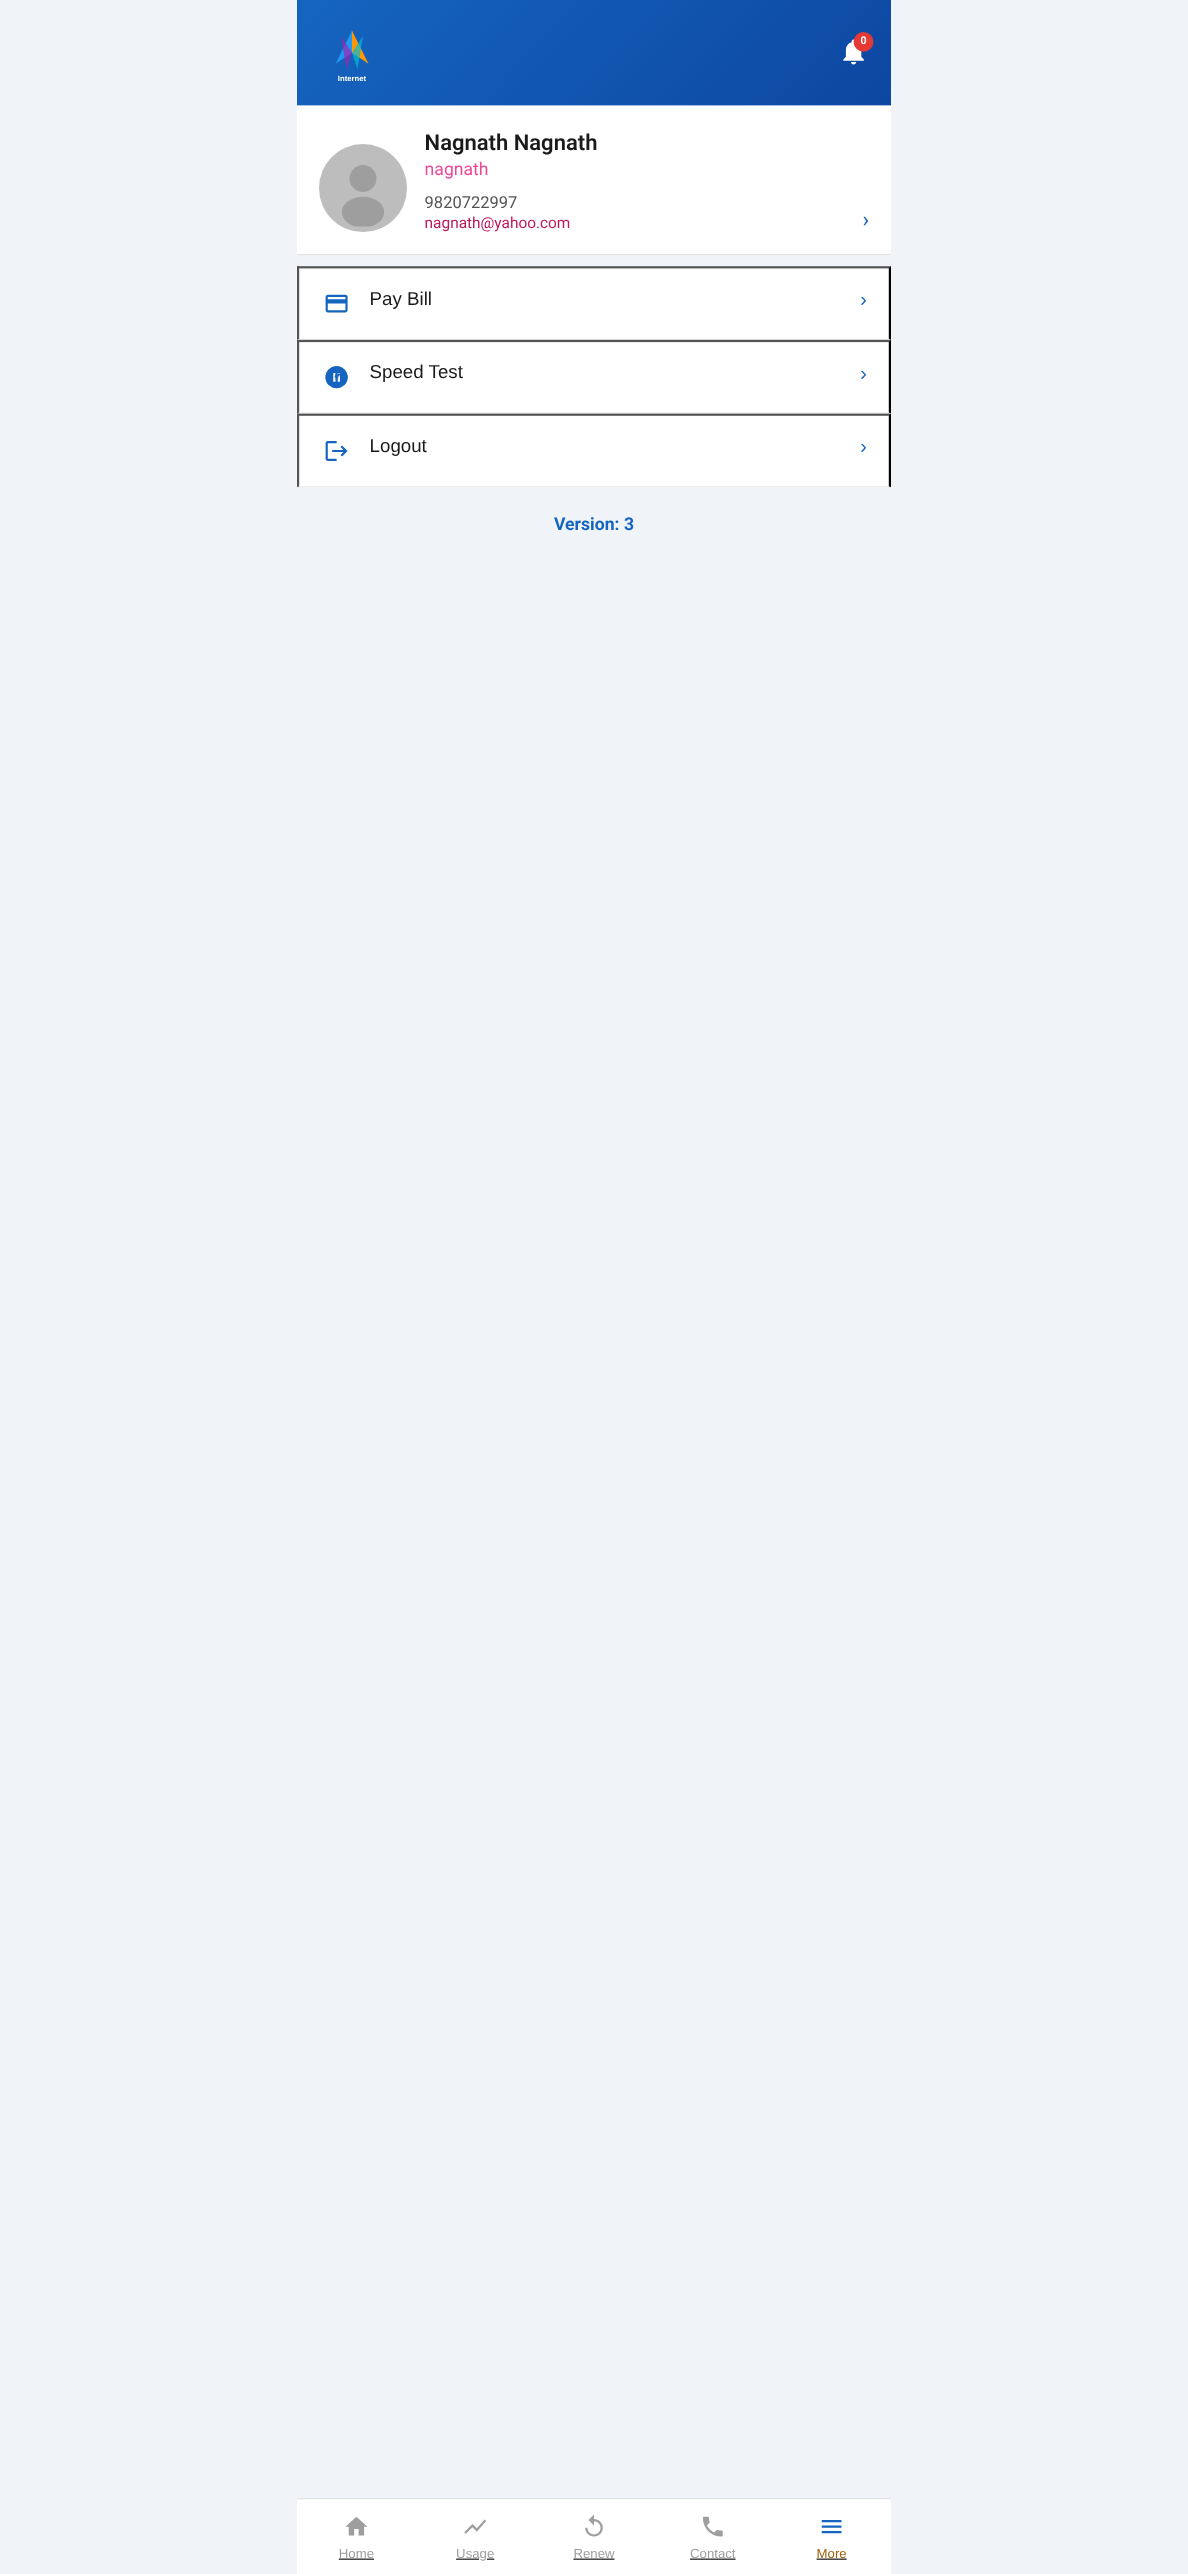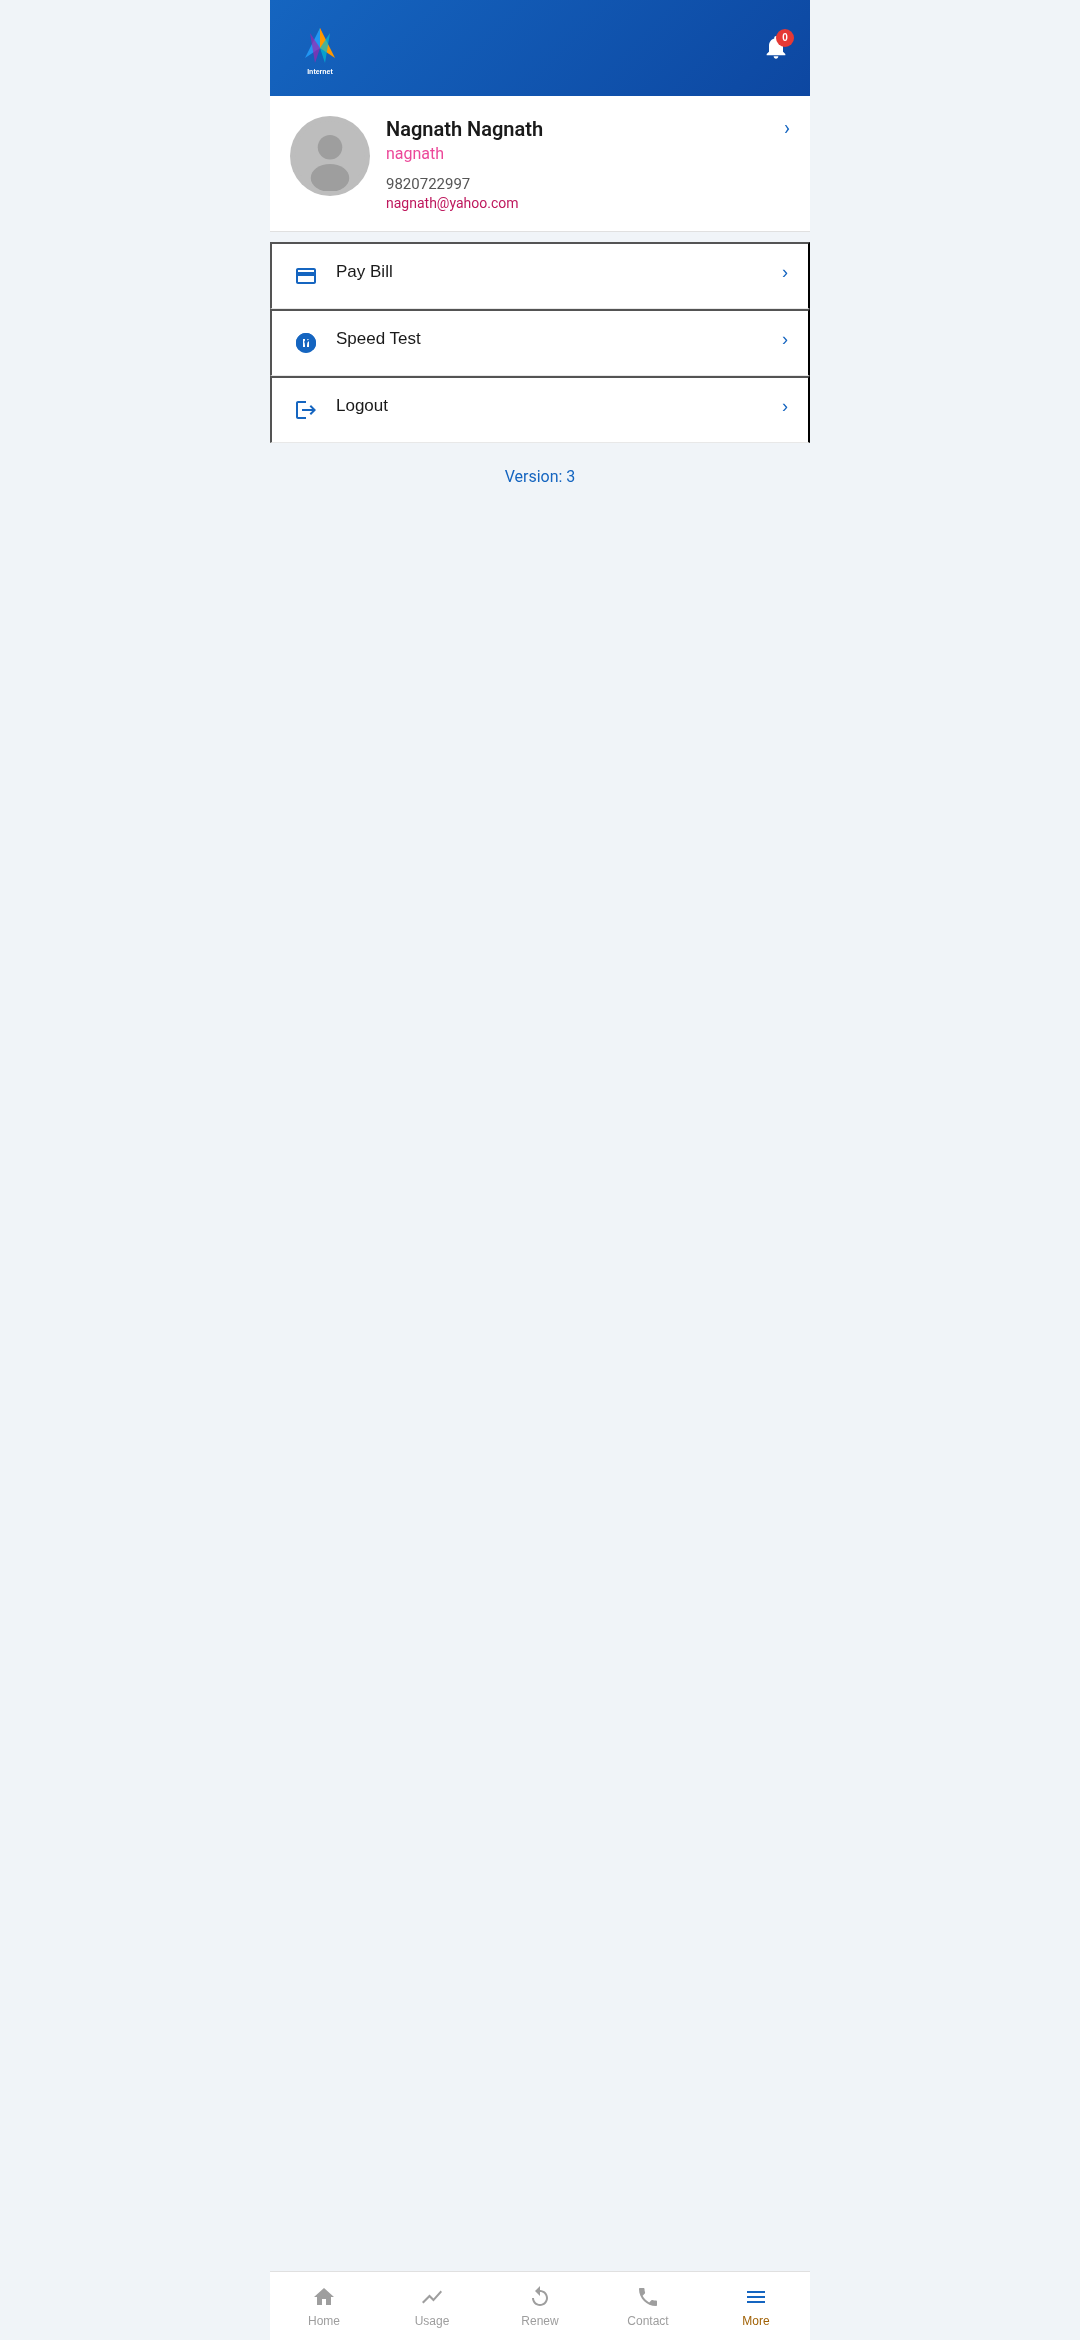--- a/index.html
+++ b/index.html
@@ -63,21 +63,21 @@
       align-items: center;
       justify-content: center;
       font-weight: bold;
     }
 
     
     .profile-section {
       background: white;
       padding: 20px;
       display: flex;
-      align-items: flex-start;
+      align-items: flex-end;
       gap: 16px;
       border-bottom: 1px solid #e0e0e0;
     }
 
     .avatar {
       width: 80px;
       height: 80px;
       border-radius: 50%;
       background: #bdbdbd;
       display: flex;
@@ -166,20 +166,21 @@
       font-size: 18px;
     }
 
     
     .version-text {
       text-align: center;
       color: #1565c0;
       font-size: 16px;
       padding: 24px;
       background: #f0f4f8;
+      font-weight: bold;
     }
 
     
     .bottom-nav {
       background: white;
       border-top: 1px solid #e0e0e0;
       display: flex;
       position: fixed;
       bottom: 0;
       left: 50%;
@@ -192,20 +193,21 @@
       flex: 1;
       display: flex;
       flex-direction: column;
       align-items: center;
       justify-content: center;
       padding: 12px 8px;
       cursor: pointer;
       border: none;
       background: none;
       gap: 4px;
+      text-decoration: underline;
     }
 
     .nav-icon {
       width: 26px;
       height: 26px;
       display: flex;
       align-items: center;
       justify-content: center;
       color: #9e9e9e;
     }

